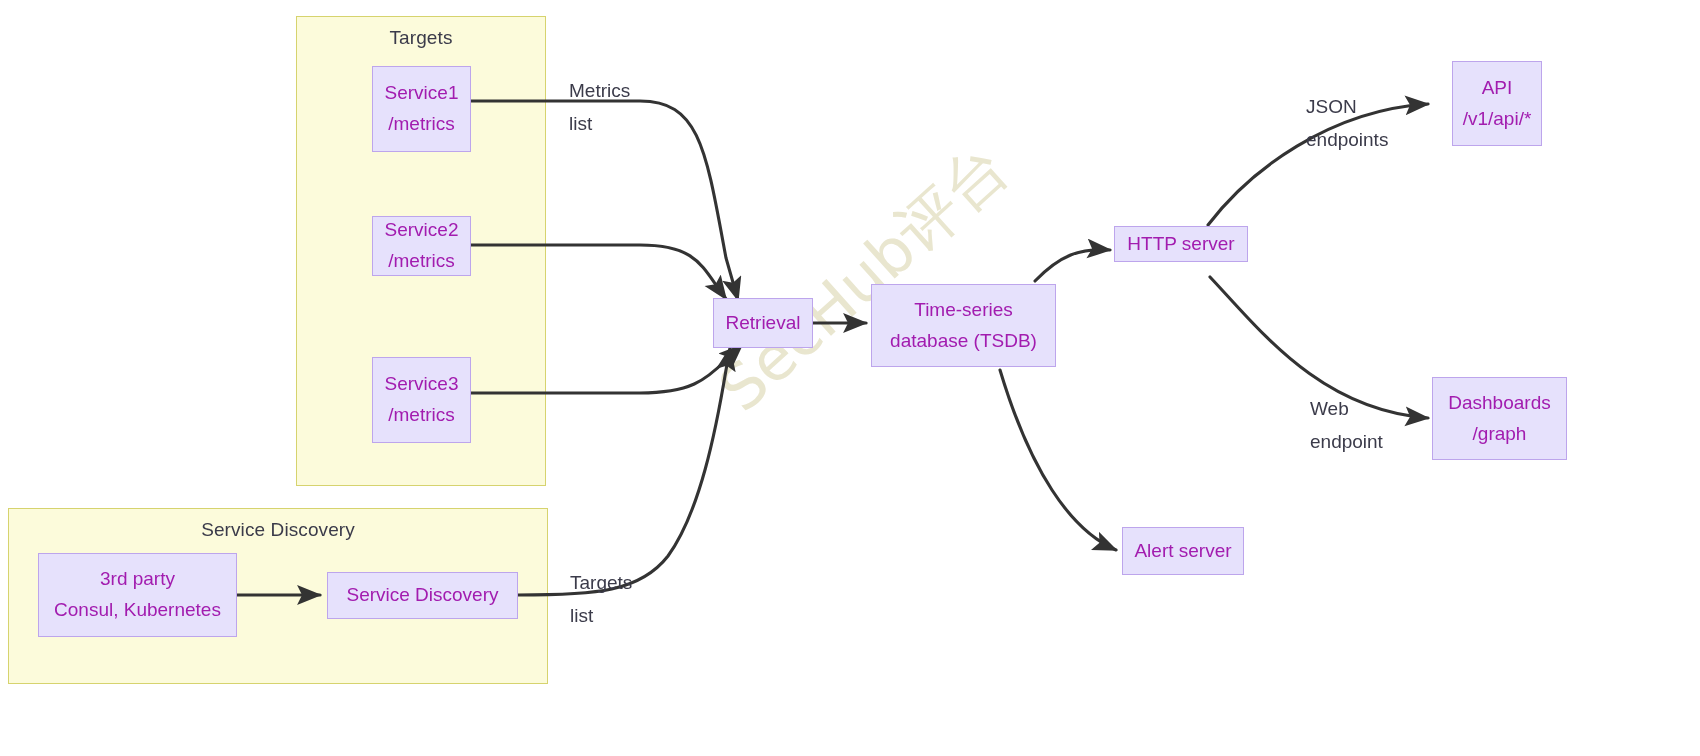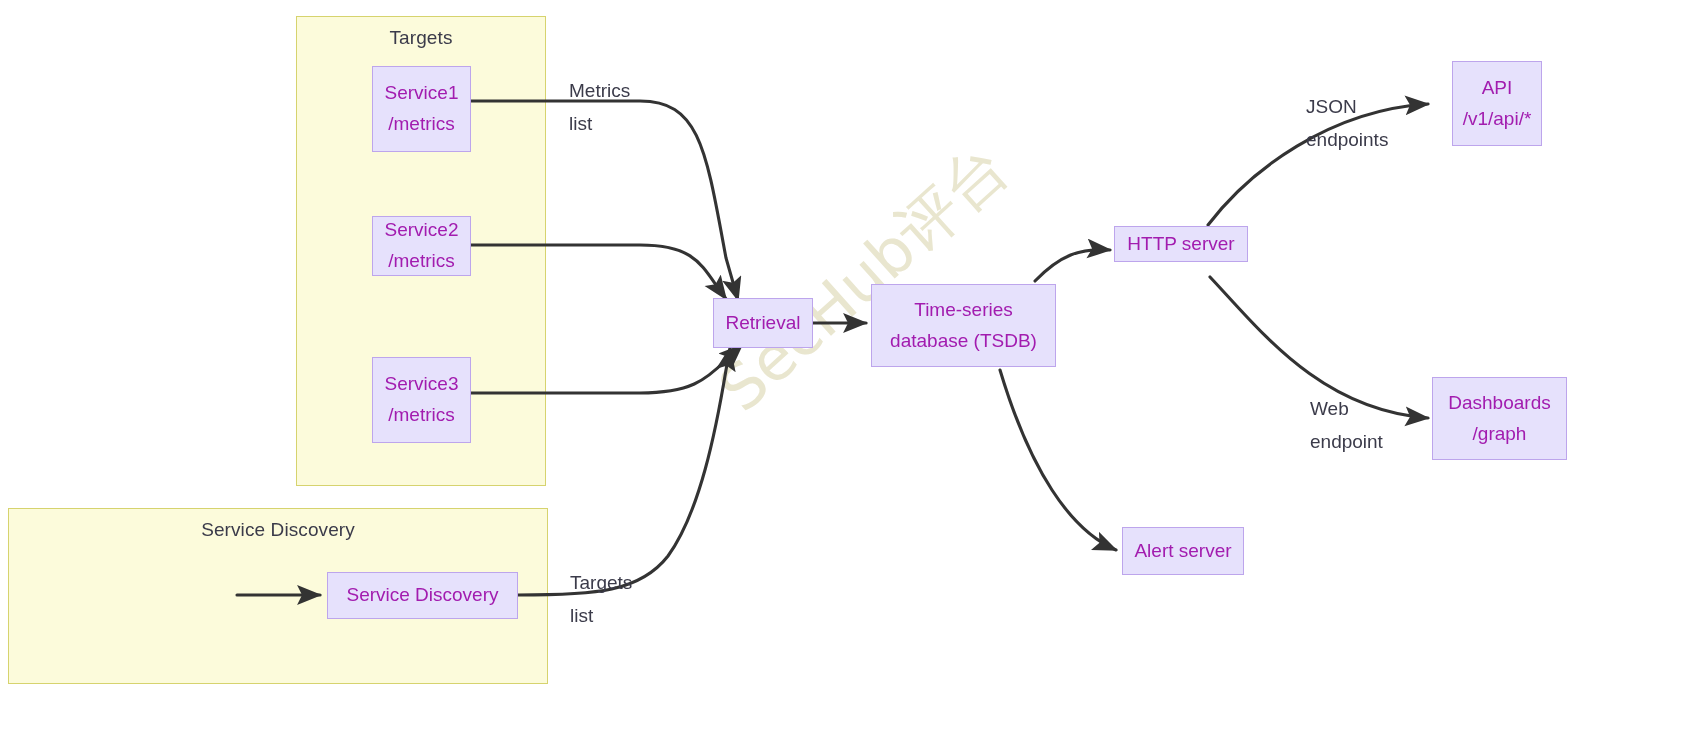--- a/index.html
+++ b/index.html
@@ -163,20 +163,24 @@
   <div class="node" style="left:1452px; top:61px; width:90px; height:85px;">
     <span>API</span>
     <span class="l2">/v1/api/*</span>
   </div>
 
   <div class="node" style="left:1432px; top:377px; width:135px; height:83px;">
     <span>Dashboards</span>
     <span class="l2">/graph</span>
   </div>
 
+  <div class="node" style="left:38px; top:553px; width:199px; height:84px;">
+    <span>3rd party</span>
+    <span class="l2">Consul, Kubernetes</span>
+  </div>
 
   <div class="node" style="left:327px; top:572px; width:191px; height:47px;">
     <span>Service Discovery</span>
   </div>
 
   <div class="edge-label" style="left:569px; top:74px; width:92px;">
     <div>Metrics</div>
     <div>list</div>
   </div>
 

